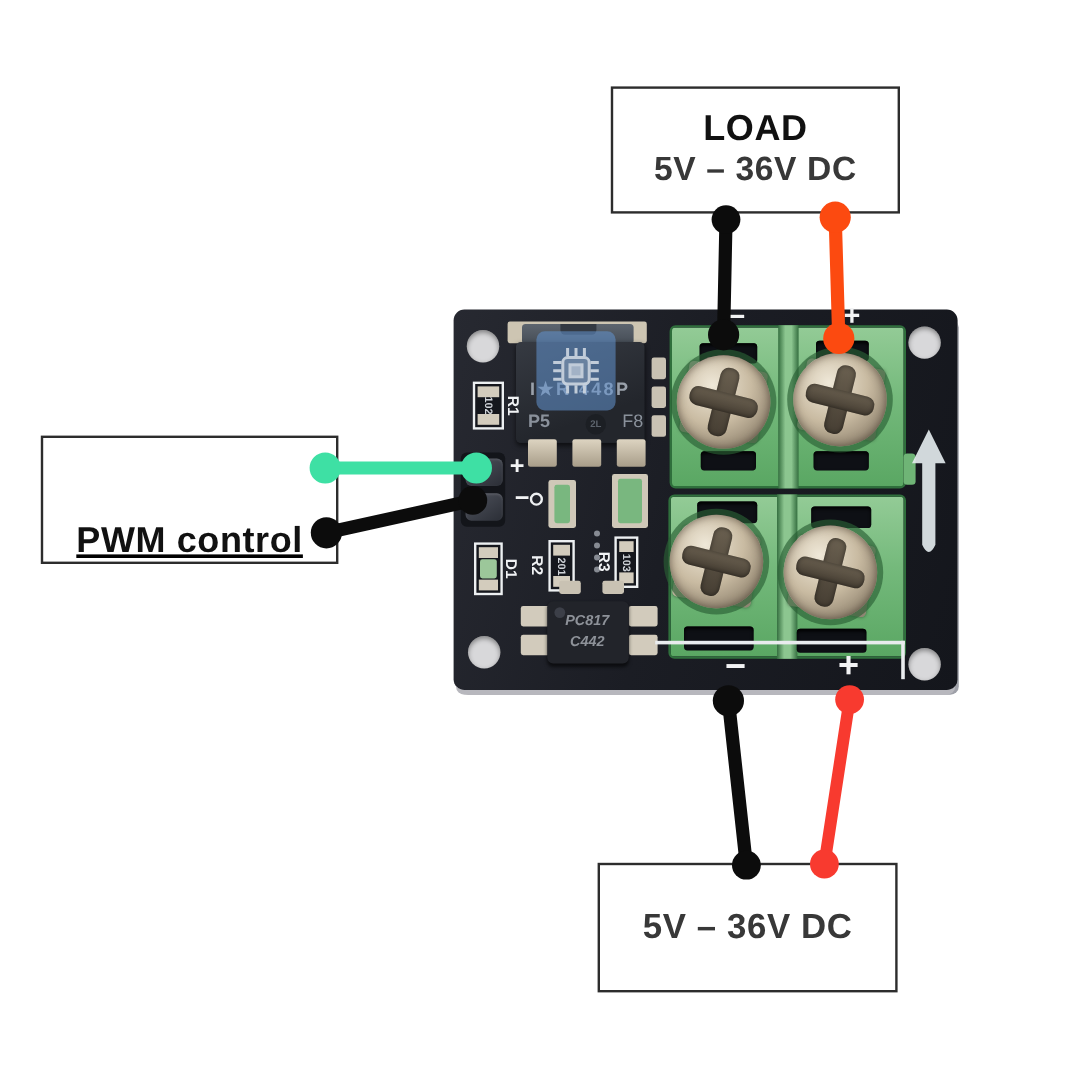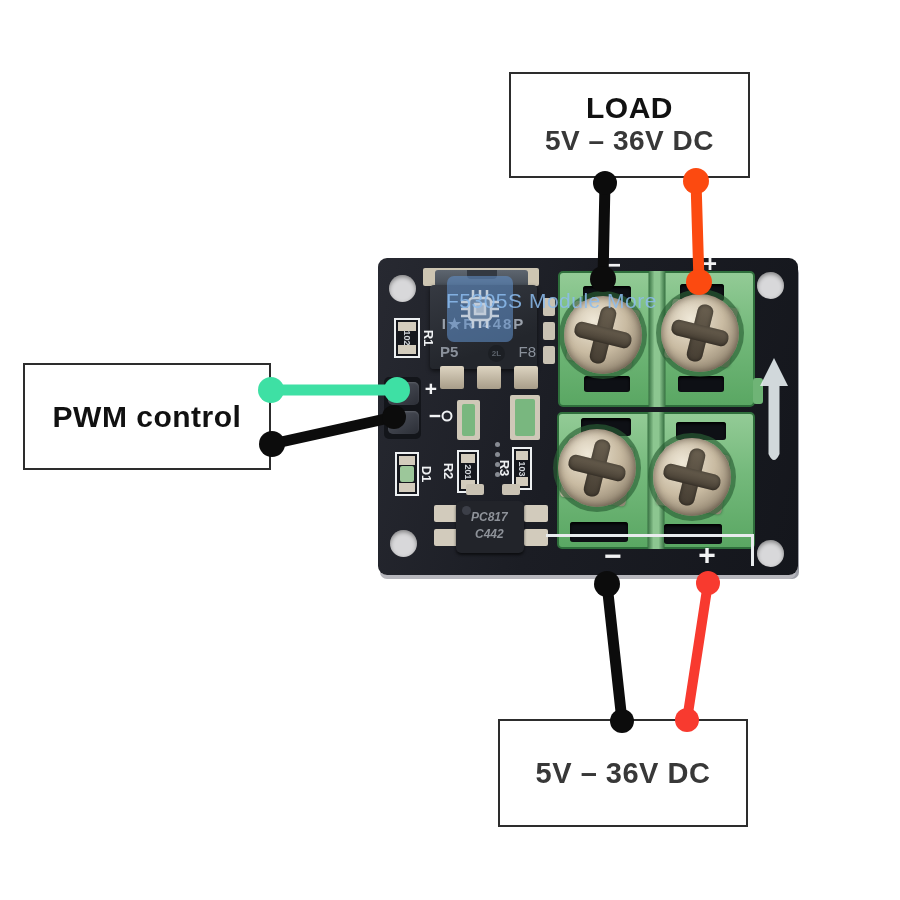--- a/index.html
+++ b/index.html
@@ -4,21 +4,21 @@
 <style>
   * { margin:0; padding:0; box-sizing:border-box; }
   html,body { background:#ffffff; }
   body { font-family:"Liberation Sans", sans-serif; }
   .canvas { position:relative; width:900px; height:900px; background:#ffffff; overflow:hidden; }
 
   
   .label-box { position:absolute; background:#ffffff; border:2px solid #2d2d2d;
                display:flex; flex-direction:column; align-items:center; z-index:20; }
   #load-box  { left:509px; top:72px;  width:241px; height:106px; justify-content:center; padding:8px 0 10px; }
-  #pwm-box   { left:23px;  top:363px; width:248px; height:107px; justify-content:center; }
+  #pwm-box   { left:34px;  top:363px; width:248px; height:107px; justify-content:flex-end;text-decoration:underline; }
   #power-box { left:498px; top:719px; width:250px; height:108px; justify-content:center; gap:3px; }
   .box-title { font-weight:bold; font-size:30px; color:#111; letter-spacing:.5px; }
   .box-sub   { font-weight:bold; font-size:28px; color:#383838; letter-spacing:.5px; }
 
   
   .board { position:absolute; left:378px; top:258px; width:420px; height:317px; border-radius:9px;
            background:linear-gradient(105deg,#272931 0%, #1b1d24 45%, #14161c 100%);
            box-shadow:0 6px 0 -2px #b7b7bd, 3px 6px 0 -2px #9ea0a8; z-index:5; }
   .board * { position:absolute; }
 
@@ -199,21 +199,20 @@
 
     <div class="wm-box">
       <svg width="40" height="40" viewBox="0 0 40 40" style="left:13px; top:13px;">
         <g stroke="#cfd8e2" stroke-width="2.5" fill="none" opacity="0.9">
           <rect x="9" y="9" width="22" height="22" rx="4" fill="rgba(190,205,220,.3)"></rect>
           <rect x="15" y="15" width="10" height="10" fill="rgba(225,232,240,.55)"></rect>
           <path d="M13 1 V8 M20 1 V8 M27 1 V8 M13 32 V39 M20 32 V39 M27 32 V39 M1 13 H8 M1 20 H8 M1 27 H8 M32 13 H39 M32 20 H39 M32 27 H39"></path>
         </g>
       </svg>
     </div>
-    <div class="wm-text">F5305S Module More</div>
 
     <div class="smd" style="left:16px; top:60px; width:26px; height:40px;">
       <div class="pad-t"></div>
         <div class="pad-b"></div>
       <div class="code">102</div>
     </div>
     <div class="slabel" style="left:50px; top:80px;">R1</div>
 
     <div class="pwm-header">
       <div class="pin" style="top:5px;"></div>

